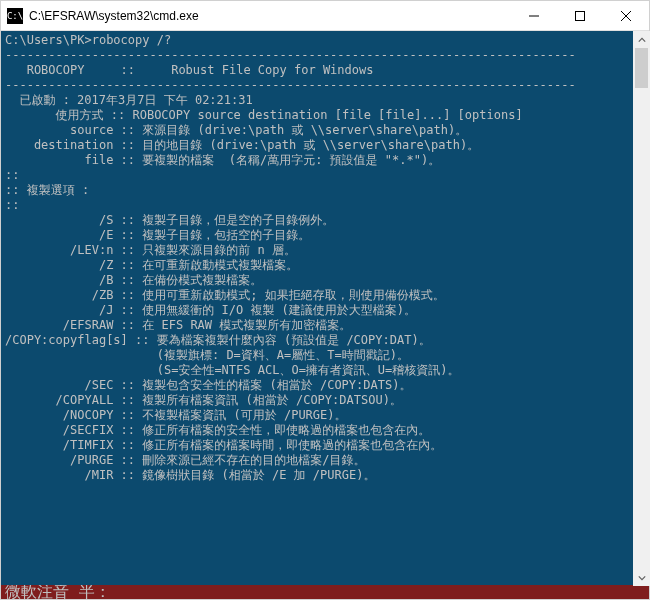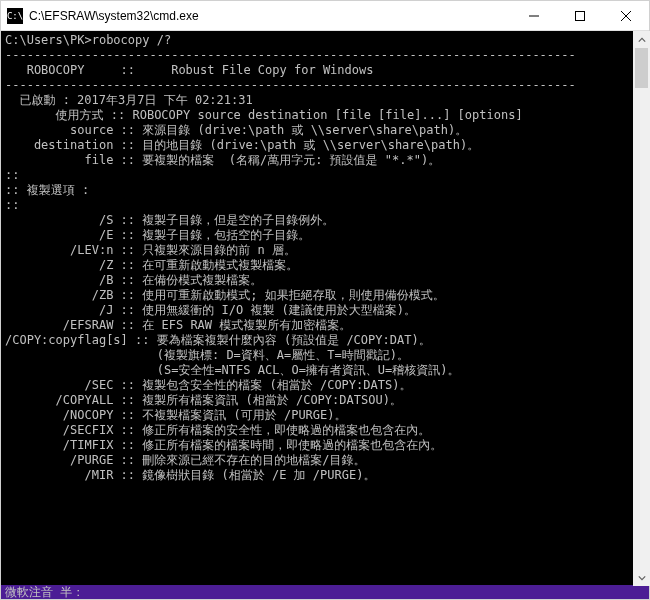--- a/index.html
+++ b/index.html
@@ -52,21 +52,21 @@
   height: 100%;
   display: flex;
   align-items: center;
   justify-content: center;
   color: #000;
   font-size: 10px;
 }
 .win-btn svg { width: 10px; height: 10px; }
 .terminal {
   flex: 1;
-  background: #000000;
+  background: #0c4a6e;
   color: #c0c0c0;
   font-family: "MingLiU", "PMingLiU", "NSimSun", "SimSun", Consolas, monospace;
   font-size: 12px;
   line-height: 15px;
   padding: 2px 4px;
   overflow: hidden;
   position: relative;
   white-space: pre;
 }
 .terminal .row { white-space: pre; }
@@ -97,24 +97,24 @@
 .scroll-thumb {
   position: absolute;
   top: 0;
   left: 2px;
   right: 2px;
   height: 40px;
   background: #cdcdcd;
 }
 .ime {
   height: 14px;
-  background: #4c1d95;
+  background: #7f1d1d;
   color: #c0c0c0;
   font-family: "MingLiU","PMingLiU","NSimSun","SimSun",monospace;
-  font-size: 12px;
+  font-size: 16px;
   line-height: 14px;
   padding-left: 4px;
 }
 </style>
 </head>
 <body>
 
 <div class="window">
   <div class="titlebar">
     <div class="icon-box">C:\</div>

